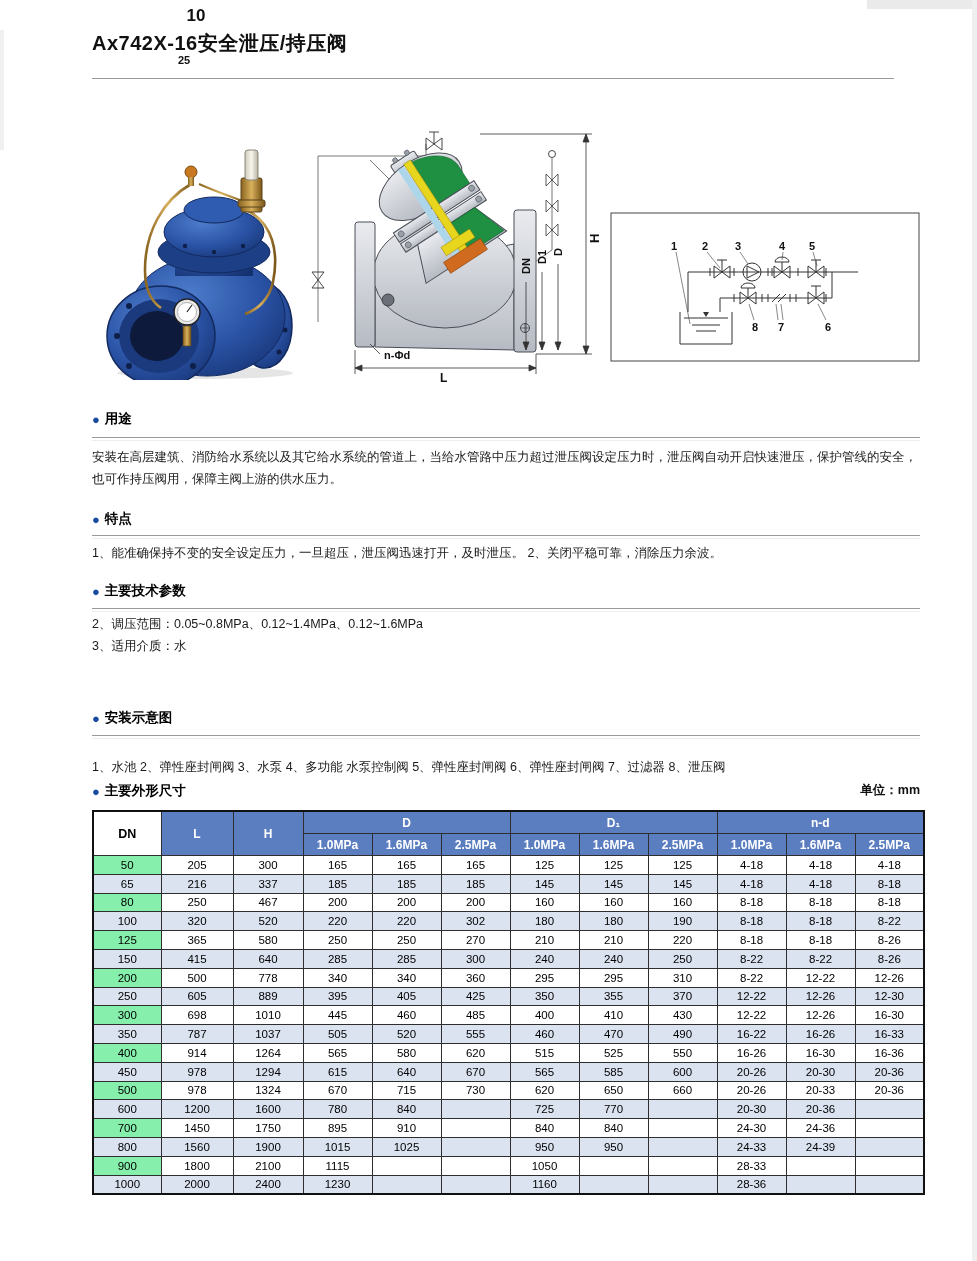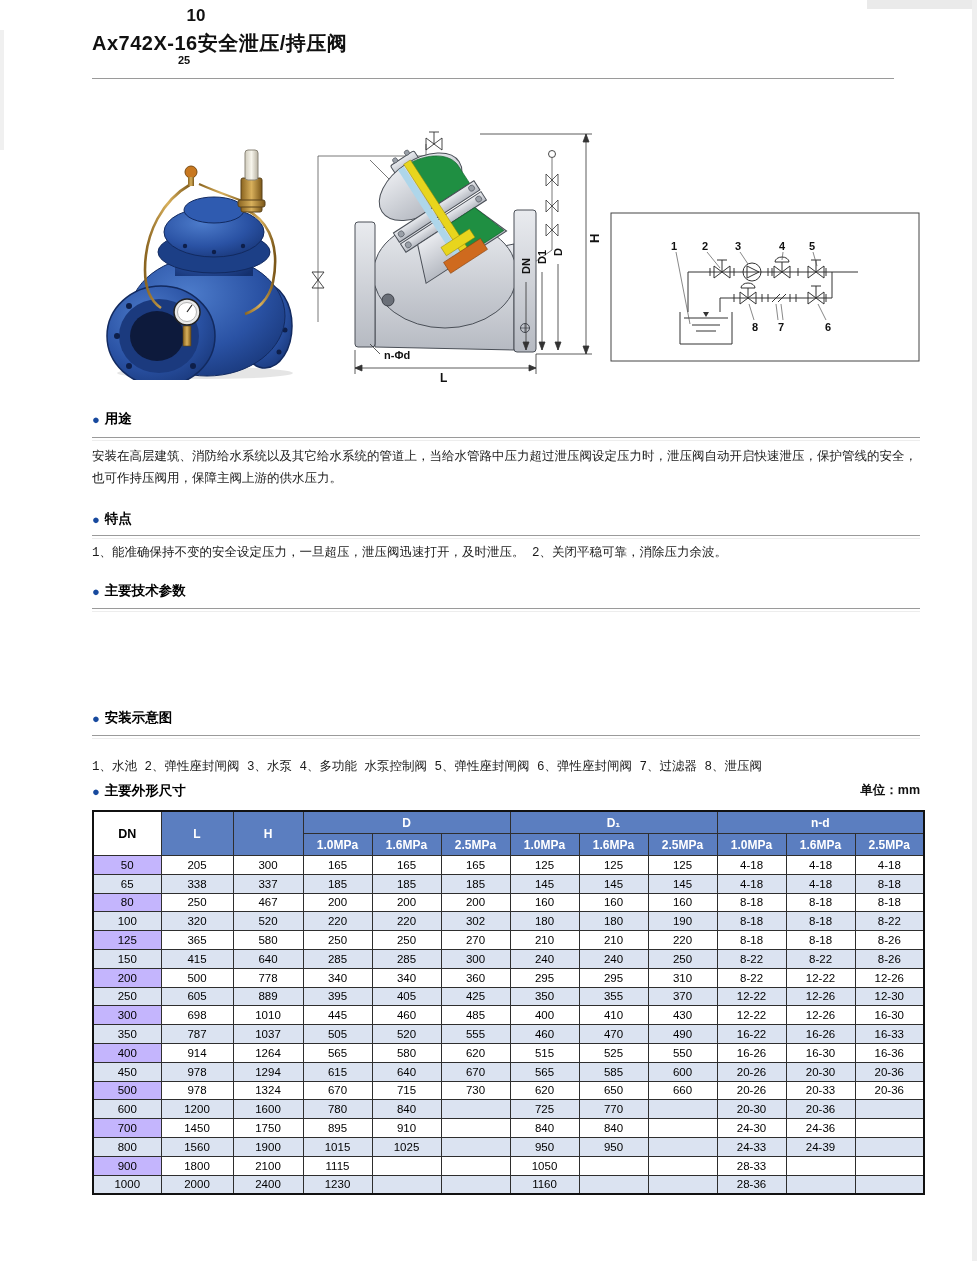--- a/index.html
+++ b/index.html
@@ -15,39 +15,39 @@
   
   .title-main{position:absolute;left:92px;top:30px;font-size:20px;font-weight:bold;letter-spacing:.5px;}
   .title-top{position:absolute;left:176px;top:6px;width:40px;text-align:center;font-size:17px;font-weight:bold;}
   .title-bottom{position:absolute;left:178px;top:54px;width:40px;text-align:left;font-size:11px;font-weight:bold;}
   .title-rule{position:absolute;left:92px;top:78px;width:802px;height:1px;background:#9a9a9a;}
 
   
   .sec-head{position:absolute;left:92px;display:flex;align-items:center;gap:5px;font-size:13.5px;font-weight:bold;color:#000;}
   .bullet{color:#17499e;font-size:13px;line-height:1;}
   .rule{position:absolute;left:92px;width:828px;height:2px;border-top:1px solid #9a9a9a;border-bottom:1px solid #ededed;}
-  .body-text{position:absolute;left:92px;width:830px;font-size:12.5px;line-height:1.75;color:#1a1a1a;font-family:Liberation Mono, monospace;}
+  .body-text{position:absolute;left:92px;width:830px;font-size:12.5px;line-height:1.75;color:#1a1a1a;}
   .param-item{height:22px;}
   .unit-label{position:absolute;right:57px;top:782px;font-size:12.5px;font-weight:bold;margin-left:24px;}
 
   
   .fig{position:absolute;}
   svg text{font-family:"Liberation Sans","DejaVu Sans",sans-serif;}
 
   
   table.dims{
     position:absolute;left:92px;top:810px;width:831px;border-collapse:collapse;table-layout:fixed;
     border:2px solid #111;
   }
   table.dims th,table.dims td{border:1px solid #2e2e2e;padding:0;text-align:center;overflow:hidden;white-space:nowrap;}
   table.dims thead th{background:#5b7ec0;color:#fff;font-size:12px;font-weight:bold;height:21px;}
   table.dims thead th.dn-cell{background:#fff;color:#000;font-size:12.5px;}
   table.dims tbody td{font-size:11.5px;height:17.8px;color:#000;background:#fff;}
   table.dims tbody tr.alt td{background:#dbe3f1;}
-  table.dims tbody td:first-child{background:#c4b5fd;}
+  table.dims tbody td:first-child{background:#86efac;}
 </style>
 </head>
 <body>
 
 <div class="artifact-top-right"></div>
 <div class="artifact-right"></div>
 <div class="artifact-left"></div>
 
 <div class="title-top">10</div>
 <div class="title-main">Ax742X-16安全泄压/持压阀</div>
@@ -298,20 +298,22 @@
 </div>
 <div class="rule" style="top:535px;"></div>
 <div class="body-text" style="top:543px;">1、能准确保持不变的安全设定压力，一旦超压，泄压阀迅速打开，及时泄压。 2、关闭平稳可靠，消除压力余波。</div>
 
 <div class="sec-head" style="top:582px;">
   <span class="bullet">●</span>
   <span>主要技术参数</span>
 </div>
 <div class="rule" style="top:608px;"></div>
 <div class="body-text" style="top:618px;line-height:1;">
+  <div class="param-item">2、调压范围：0.05~0.8MPa、0.12~1.4MPa、0.12~1.6MPa</div>
+  <div class="param-item">3、适用介质：水</div>
 </div>
 
 <div class="sec-head" style="top:709px;">
   <span class="bullet">●</span>
   <span>安装示意图</span>
 </div>
 <div class="rule" style="top:735px;"></div>
 <div class="body-text" style="top:757px;">1、水池  2、弹性座封闸阀  3、水泵  4、多功能 水泵控制阀  5、弹性座封闸阀  6、弹性座封闸阀  7、过滤器  8、泄压阀</div>
 
 <div class="sec-head" style="top:782px;">
@@ -366,21 +368,21 @@
         <td>165</td>
         <td>125</td>
         <td>125</td>
         <td>125</td>
         <td>4-18</td>
         <td>4-18</td>
         <td>4-18</td>
       </tr>
       <tr class="alt">
         <td>65</td>
-        <td>338</td>
+        <td>216</td>
         <td>337</td>
         <td>185</td>
         <td>185</td>
         <td>185</td>
         <td>145</td>
         <td>145</td>
         <td>145</td>
         <td>4-18</td>
         <td>4-18</td>
         <td>8-18</td>

